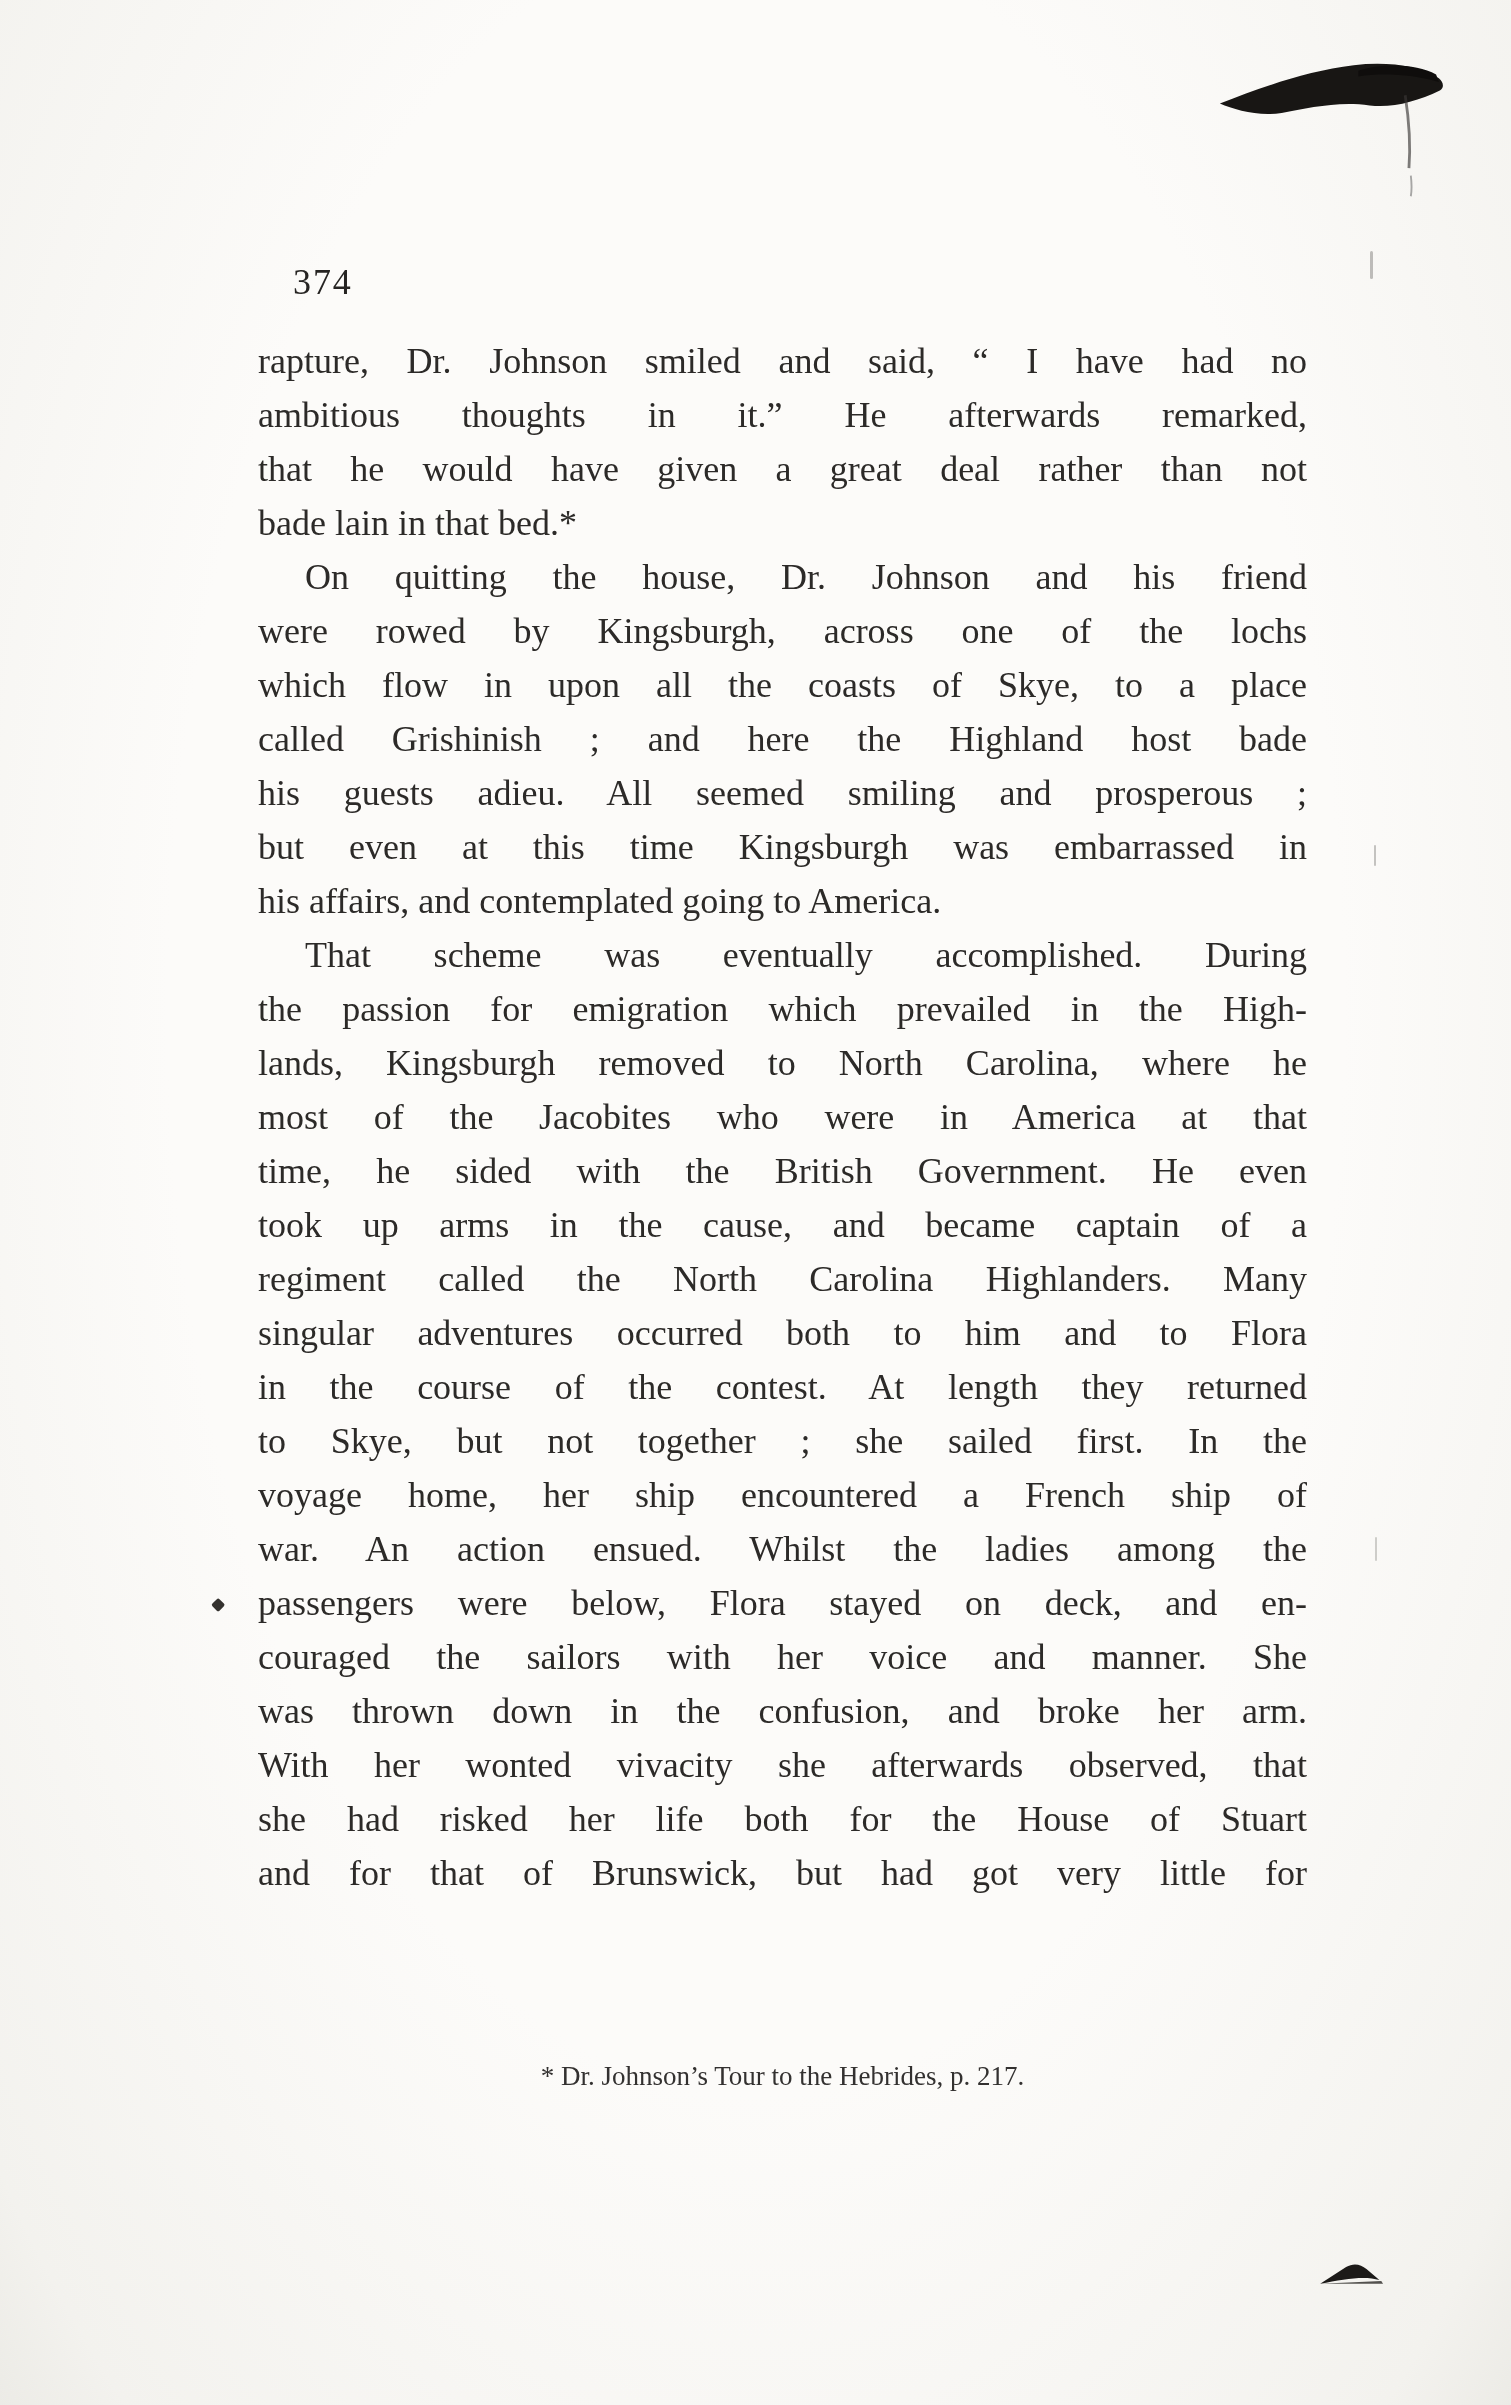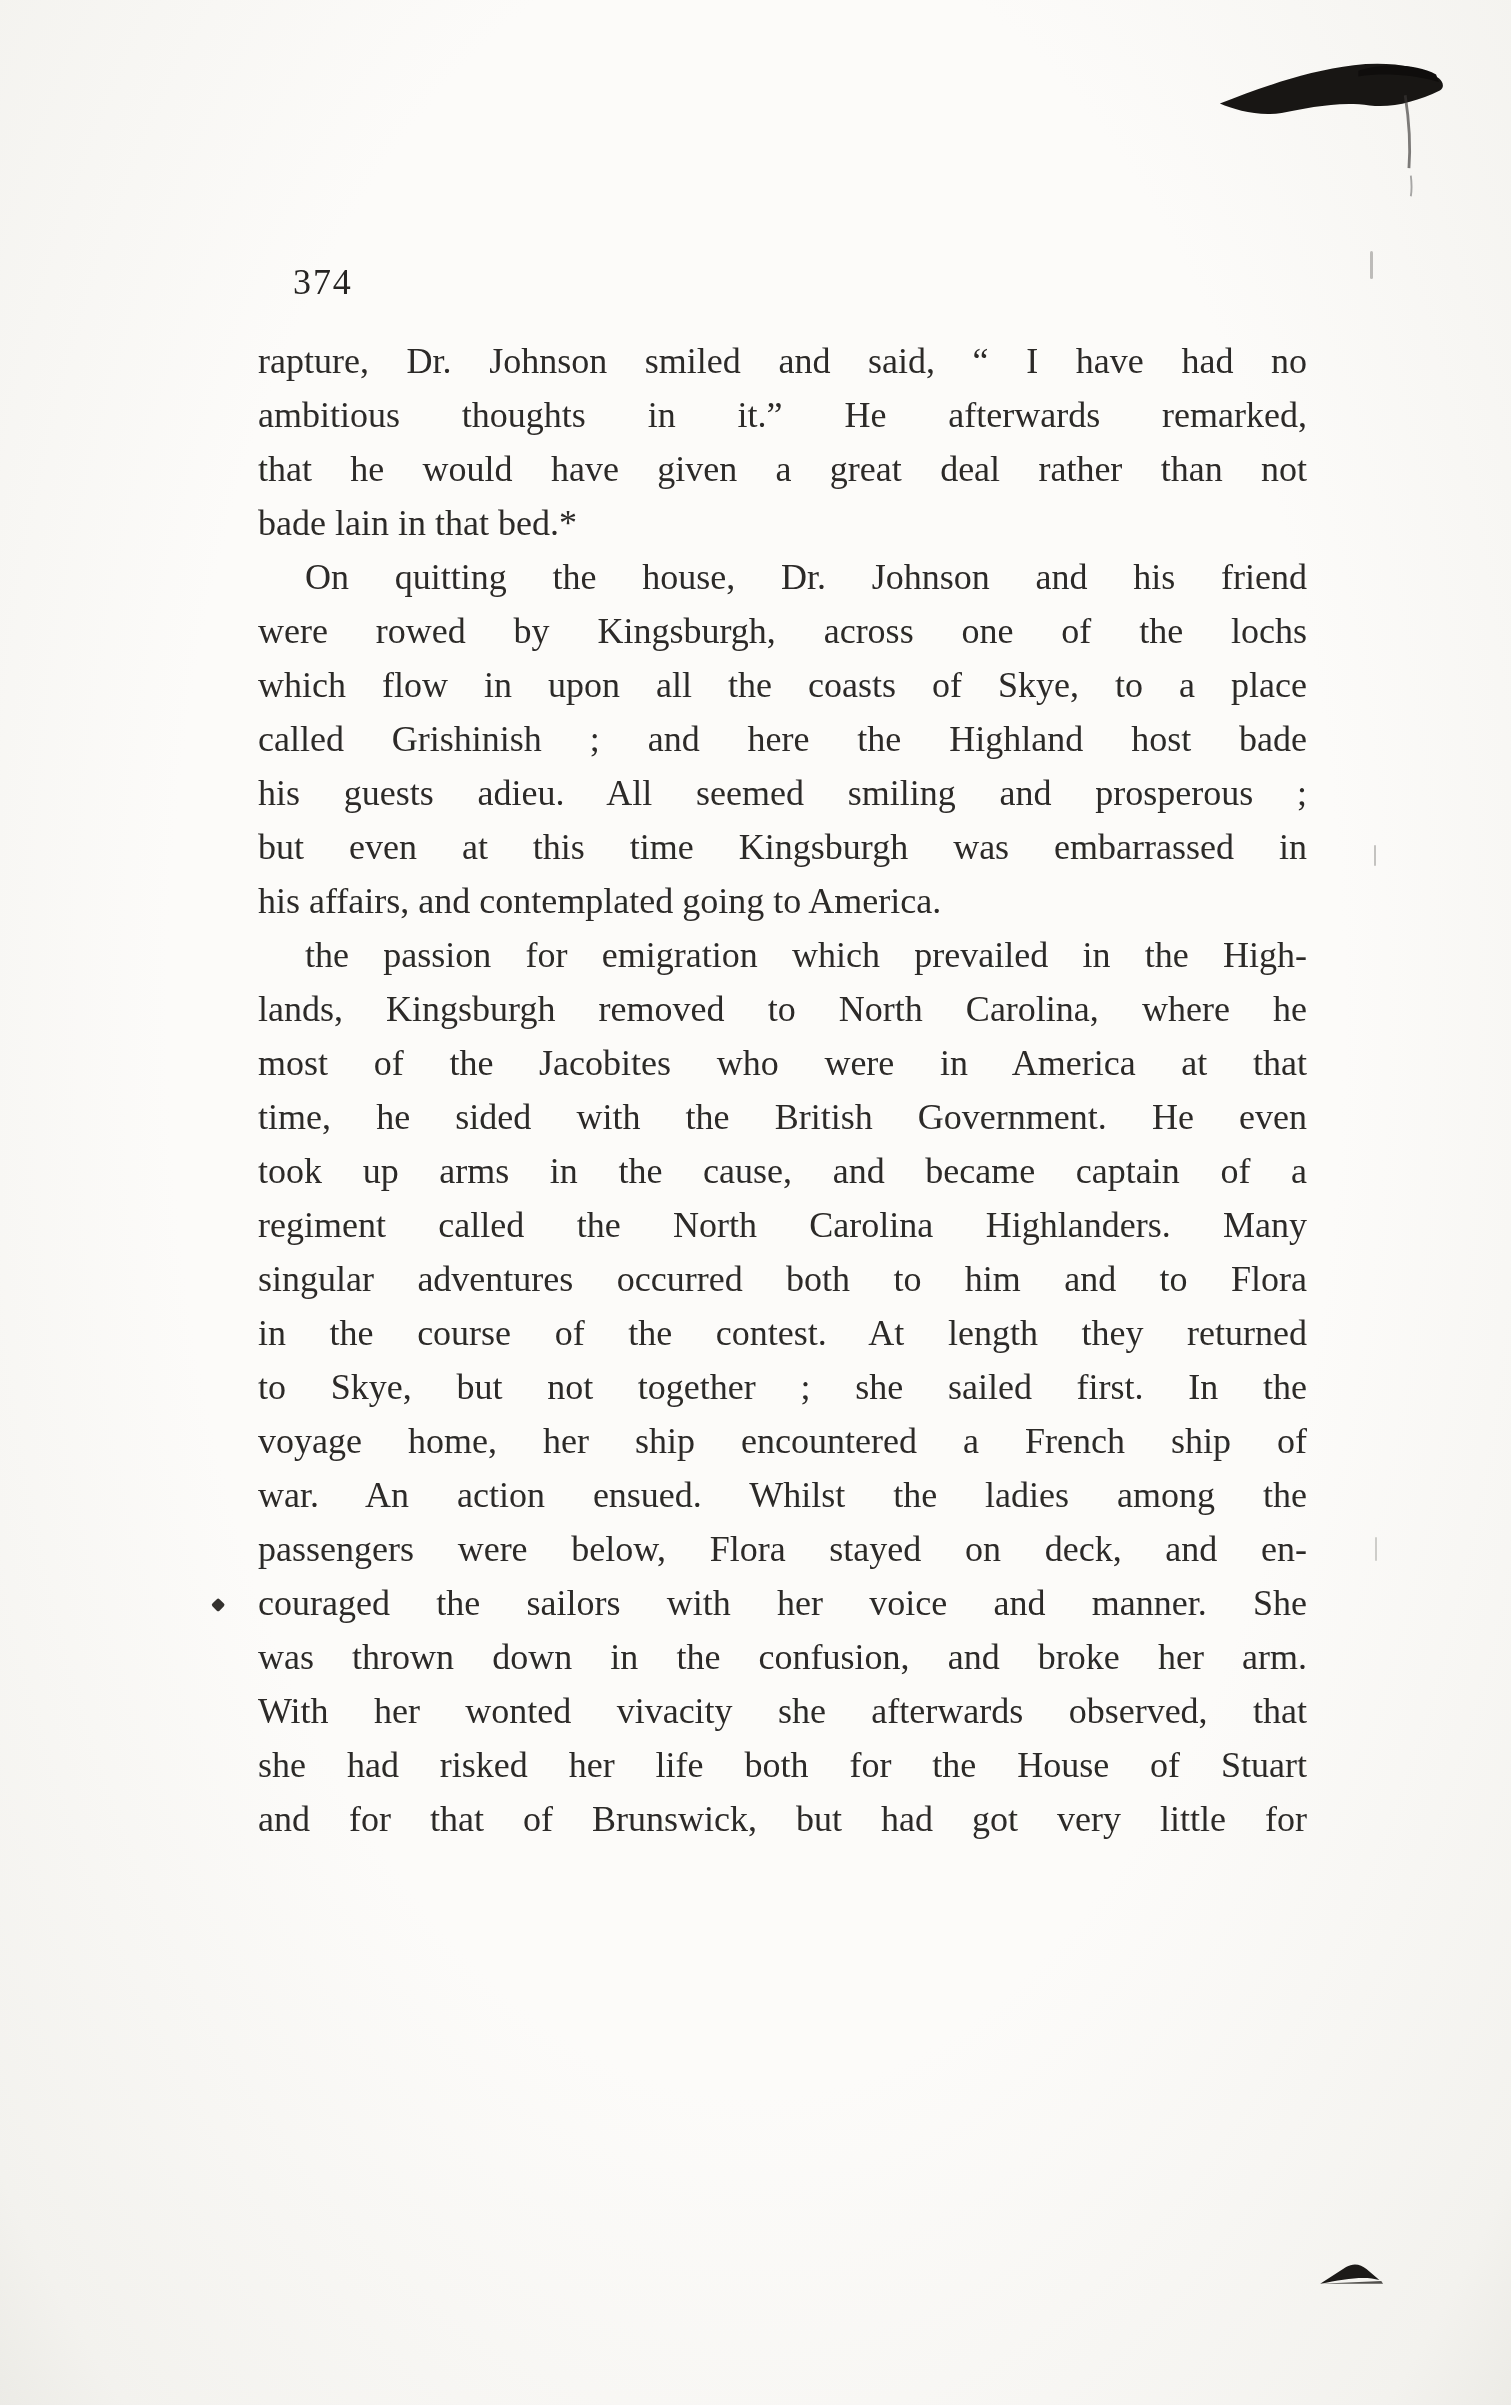--- a/index.html
+++ b/index.html
@@ -124,20 +124,21 @@
       <p class="para indent">
         <span class="line">On quitting the house, Dr. Johnson and his friend</span>
         <span class="line">were rowed by Kingsburgh, across one of the lochs</span>
         <span class="line">which flow in upon all the coasts of Skye, to a place</span>
         <span class="line">called Grishinish ; and here the Highland host bade</span>
         <span class="line">his guests adieu. All seemed smiling and prosperous ;</span>
         <span class="line">but even at this time Kingsburgh was embarrassed in</span>
         <span class="line last-left">his affairs, and contemplated going to America.</span>
       </p>
       <p class="para indent">
+        <span class="line">That scheme was eventually accomplished. During</span>
         <span class="line">the passion for emigration which prevailed in the High-</span>
         <span class="line">lands, Kingsburgh removed to North Carolina, where he</span>
         <span class="line">most of the Jacobites who were in America at that</span>
         <span class="line">time, he sided with the British Government. He even</span>
         <span class="line">took up arms in the cause, and became captain of a</span>
         <span class="line">regiment called the North Carolina Highlanders. Many</span>
         <span class="line">singular adventures occurred both to him and to Flora</span>
         <span class="line">in the course of the contest. At length they returned</span>
         <span class="line">to Skye, but not together ; she sailed first. In the</span>
         <span class="line">voyage home, her ship encountered a French ship of</span>
@@ -146,15 +147,16 @@
         <span class="line">couraged the sailors with her voice and manner. She</span>
         <span class="line">was thrown down in the confusion, and broke her arm.</span>
         <span class="line">With her wonted vivacity she afterwards observed, that</span>
         <span class="line">she had risked her life both for the House of Stuart</span>
         <span class="line">and for that of Brunswick, but had got very little for</span>
       </p>
     </div>
 
   <div class="margin-mark"></div>
 
+  <div class="footnote">* Dr. Johnson’s Tour to the Hebrides, p. 217.</div>
 
 </div>
 
 
 </body></html>

